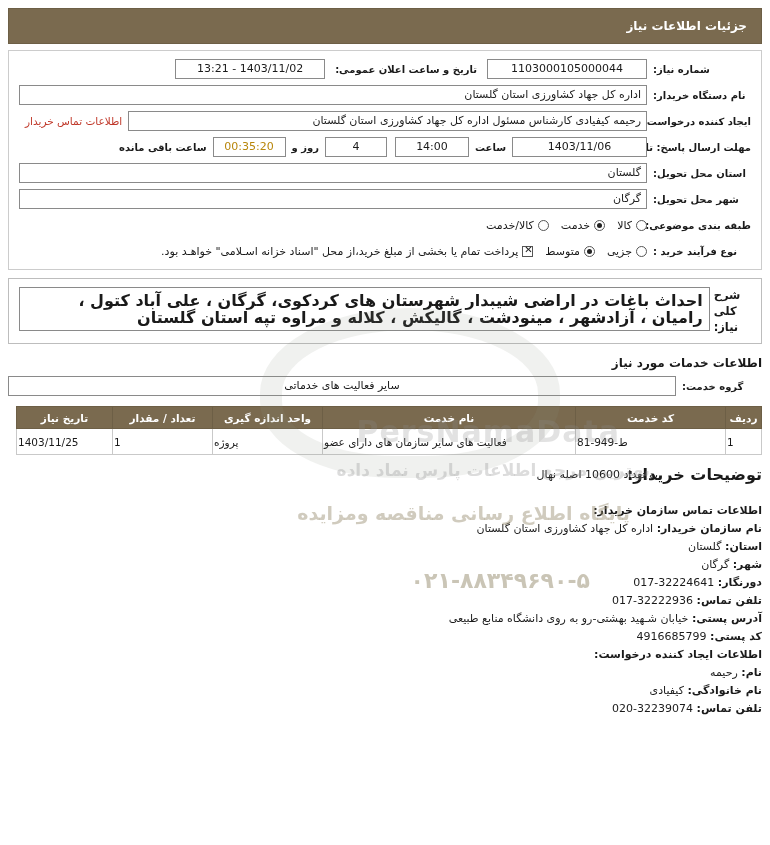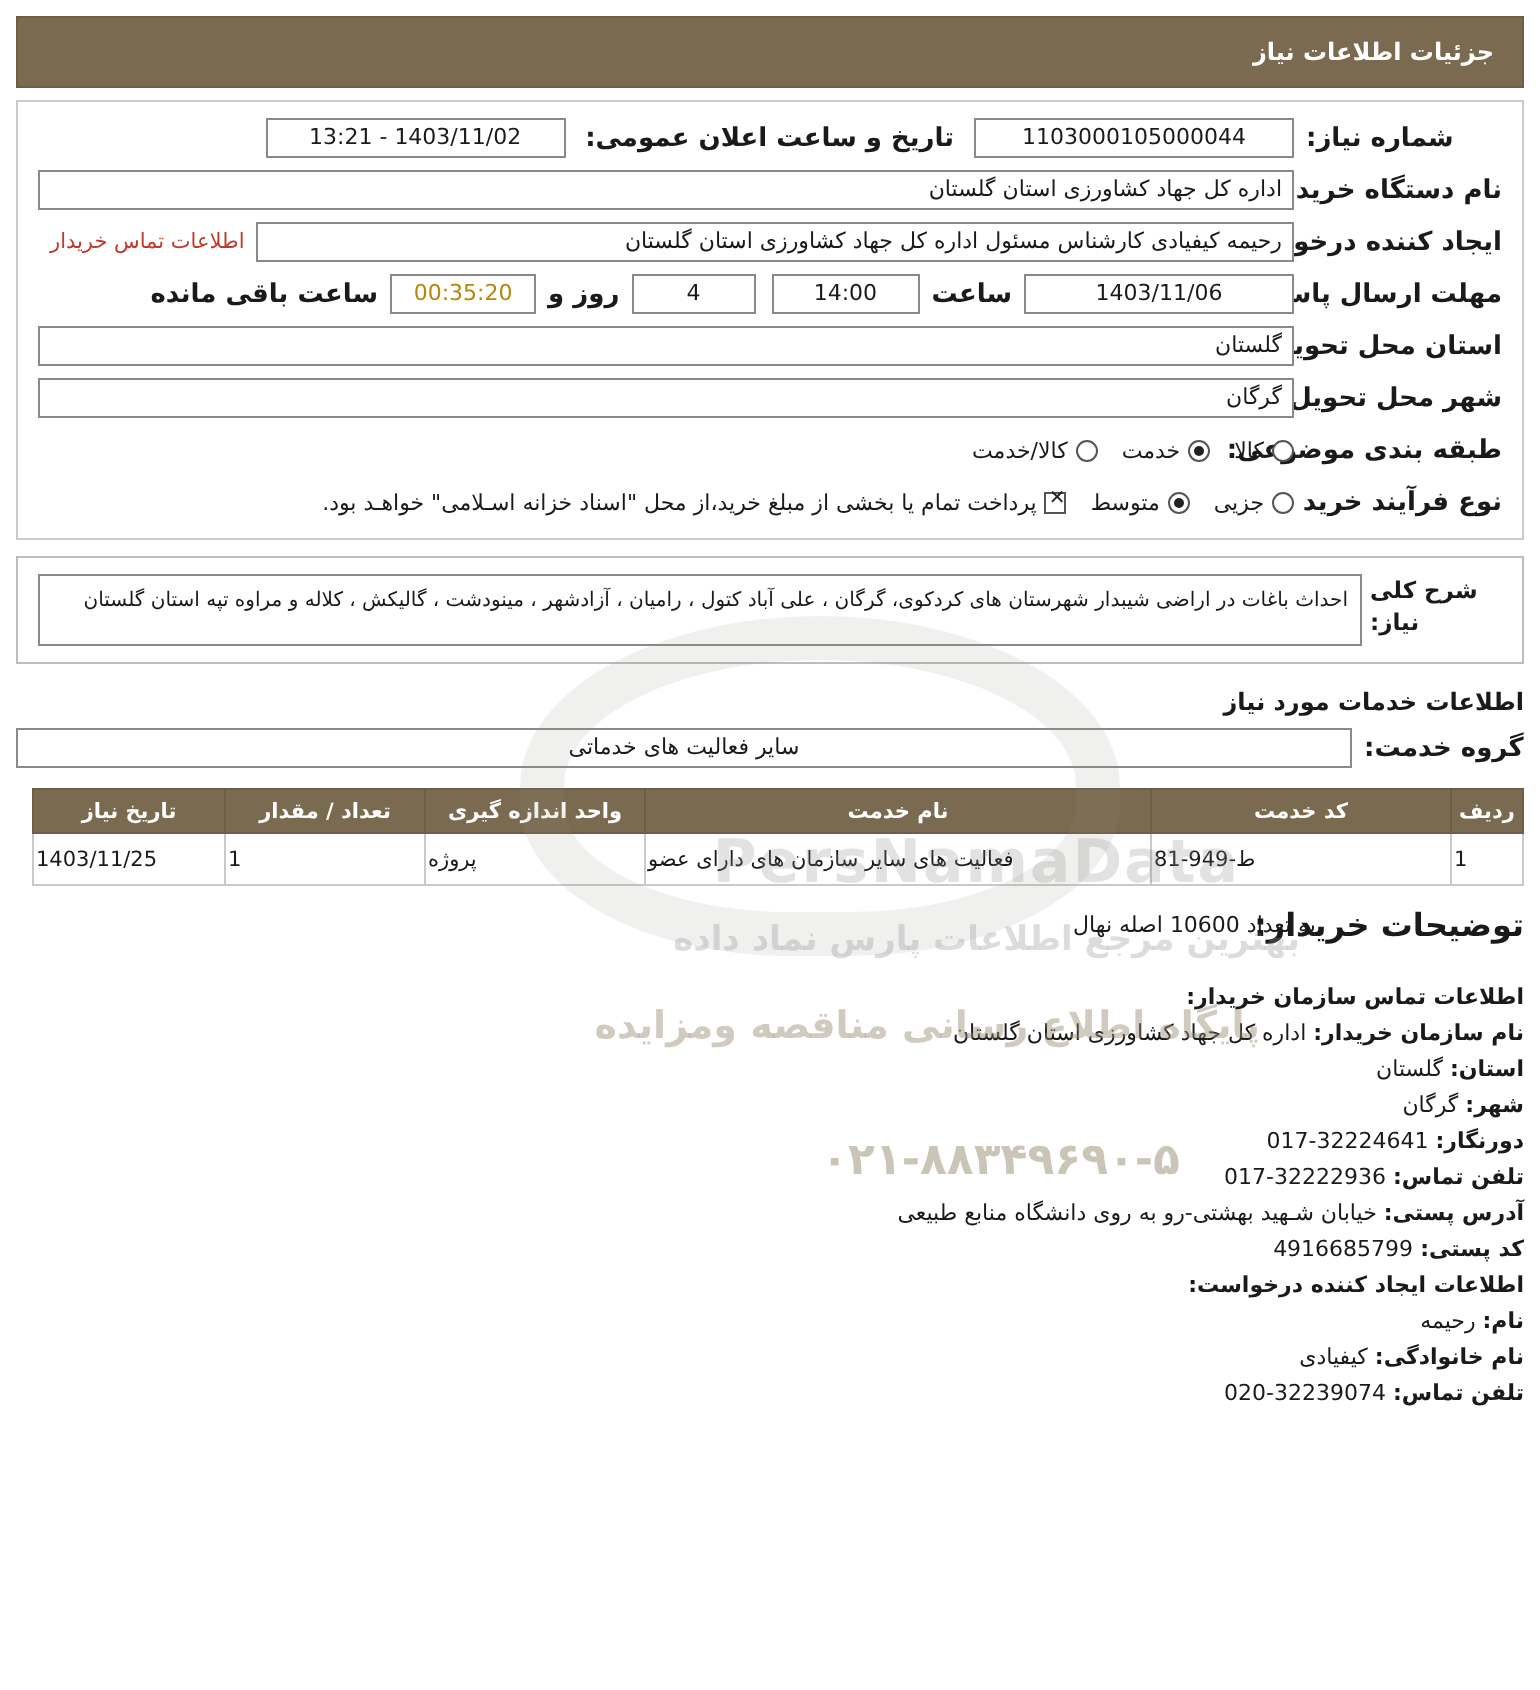--- a/index.html
+++ b/index.html
@@ -41,21 +41,21 @@
   .row {
     display: flex;
     align-items: center;
     justify-content: flex-start;
     margin-bottom: 6px;
     min-height: 20px;
   }
   .lbl {
     text-align: left;
     font-weight: bold;
-    font-size: 13px;
+    font-size: 10px;
     white-space: nowrap;
     padding-left: 6px;
   }
   .lbl-w1 { width: 104px; }
   .fld {
     border: 1px solid #8a8a8a;
     background: #ffffff;
     height: 20px;
     line-height: 18px;
     font-size: 11px;
@@ -114,23 +114,24 @@
     font-weight: bold;
     font-size: 11.5px;
     line-height: 16px;
     padding-left: 4px;
   }
   .desc-inner {
     flex: 1 1 auto;
     border: 1px solid #8a8a8a;
     min-height: 36px;
     padding: 4px 6px;
-    font-size: 10px;
+    font-size: 16px;
     line-height: 17px;
     text-align: right;
+    font-weight: bold;
   }
 
   .section-title {
     margin: 12px 8px 4px 8px;
     text-align: right;
     font-weight: bold;
     font-size: 12px;
   }
 
   .svcgroup {

